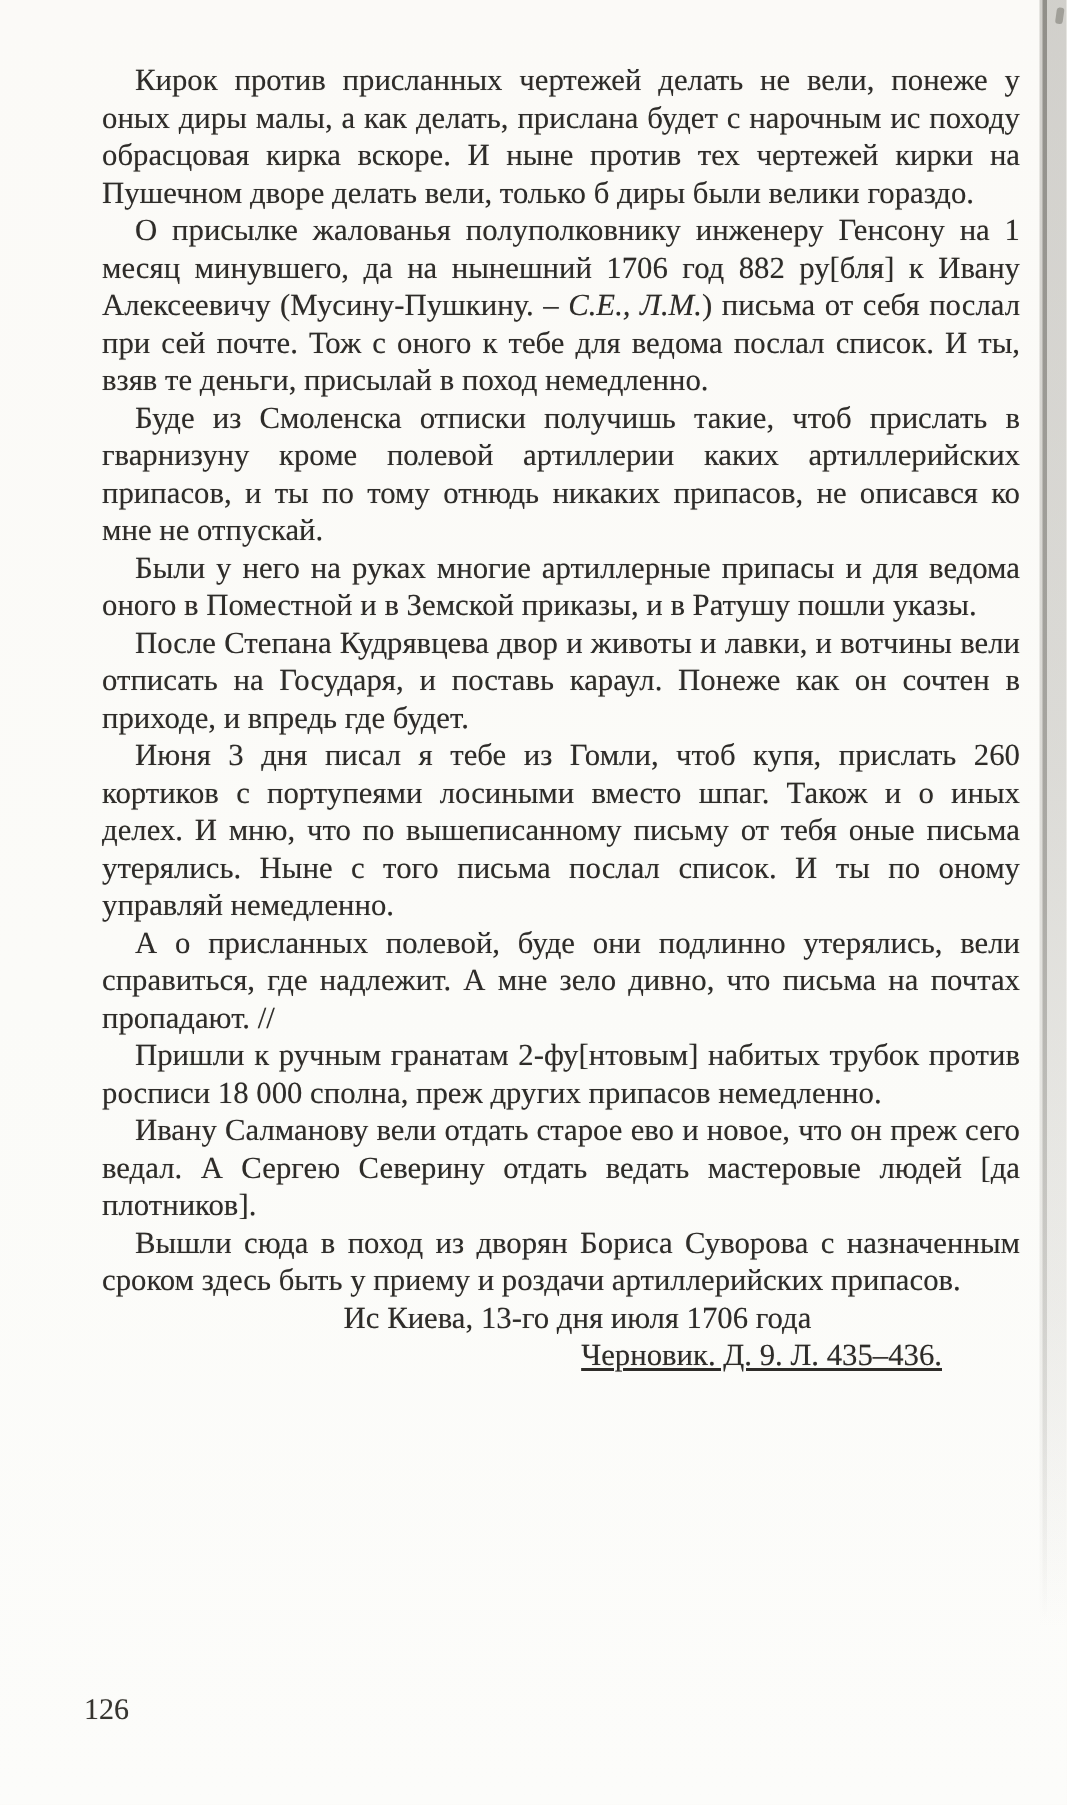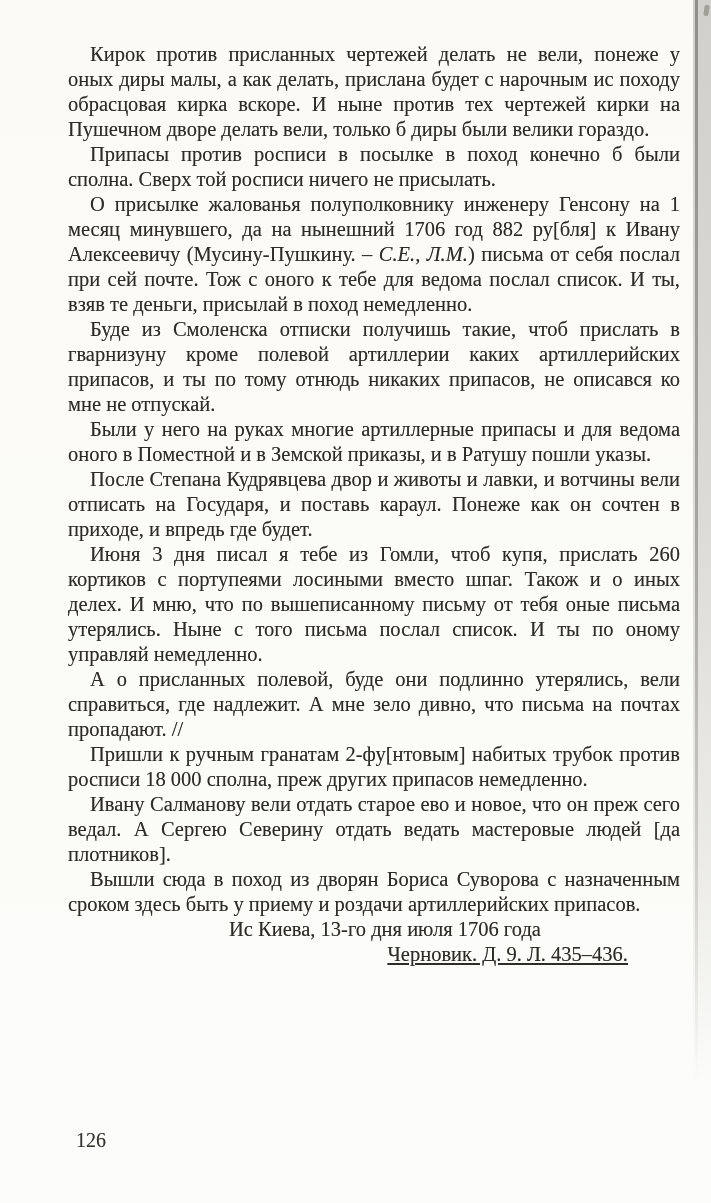--- a/index.html
+++ b/index.html
@@ -79,40 +79,39 @@
     text-align: center;
   }
   .source-ref {
     margin: 0;
     text-align: right;
     padding-right: 52px;
     text-decoration: underline;
   }
   .page-number {
     position: absolute;
-    left: 76px;
+    left: 56px;
     top: 1128px;
     font-size: 20px;
     line-height: 24px;
     color: #36342f;
     text-shadow: 0 0 0.5px rgba(46,44,41,0.4);
   }
 </style>
 </head>
 <body>
 
 <div class="page">
   <div class="edge-band"></div>
   <div class="edge-line"></div>
   <div class="corner-speck"></div>
 
   <main class="text-block">
     <div id="paragraphs">
         <p class="para"><span>Кирок против присланных чертежей делать не вели, понеже у оных диры малы, а как делать, прислана будет с нарочным ис походу обрасцовая кирка вскоре. И ныне против тех чертежей кирки на Пушечном дворе делать вели, только б диры были велики гораздо.</span></p>
-        <p class="para"><span>Припасы против росписи в посылке в поход конечно б были сполна. Сверх той росписи ничего не присылать.</span></p>
         <p class="para"><span>О присылке жалованья полуполковнику инженеру Генсону на 1 месяц минувшего, да на нынешний 1706 год 882 ру[бля] к Ивану Алексеевичу (Мусину-Пушкину. – </span><em>С.Е., Л.М.</em><span>) письма от себя послал при сей почте. Тож с оного к тебе для ведома послал список. И ты, взяв те деньги, присылай в поход немедленно.</span></p>
         <p class="para"><span>Буде из Смоленска отписки получишь такие, чтоб прислать в гварнизуну кроме полевой артиллерии каких артиллерийских припасов, и ты по тому отнюдь никаких припасов, не описався ко мне не отпускай.</span></p>
         <p class="para"><span>Были у него на руках многие артиллерные припасы и для ведома оного в Поместной и в Земской приказы, и в Ратушу пошли указы.</span></p>
         <p class="para"><span>После Степана Кудрявцева двор и животы и лавки, и вотчины вели отписать на Государя, и поставь караул. Понеже как он сочтен в приходе, и впредь где будет.</span></p>
         <p class="para"><span>Июня 3 дня писал я тебе из Гомли, чтоб купя, прислать 260 кортиков с портупеями лосиными вместо шпаг. Також и о иных делех. И мню, что по вышеписанному письму от тебя оные письма утерялись. Ныне с того письма послал список. И ты по оному управляй немедленно.</span></p>
         <p class="para"><span>А о присланных полевой, буде они подлинно утерялись, вели справиться, где надлежит. А мне зело дивно, что письма на почтах пропадают. //</span></p>
         <p class="para"><span>Пришли к ручным гранатам 2-фу[нтовым] набитых трубок против росписи 18&nbsp;000 сполна, преж других припасов немедленно.</span></p>
         <p class="para"><span>Ивану Салманову вели отдать старое ево и новое, что он преж сего ведал. А Сергею Северину отдать ведать мастеровые людей [да плотников].</span></p>
         <p class="para"><span>Вышли сюда в поход из дворян Бориса Суворова с назначенным сроком здесь быть у приему и роздачи артиллерийских припасов.</span></p>
       </div>

